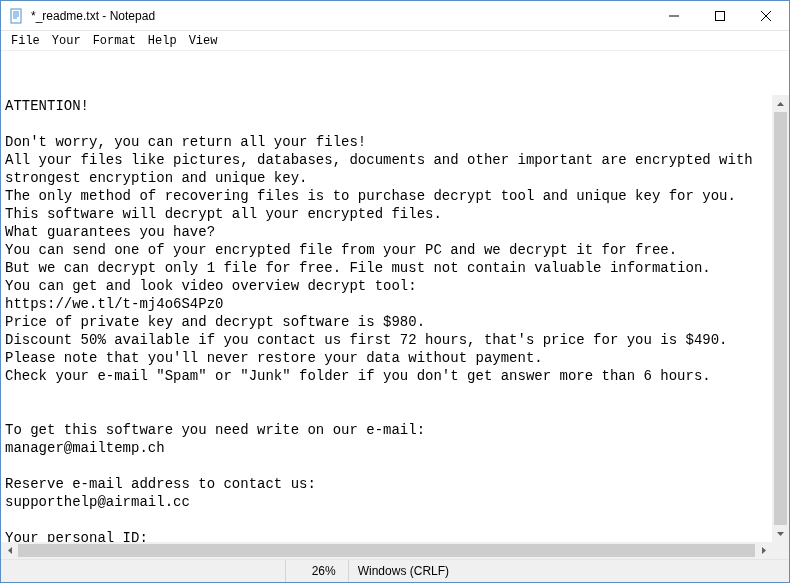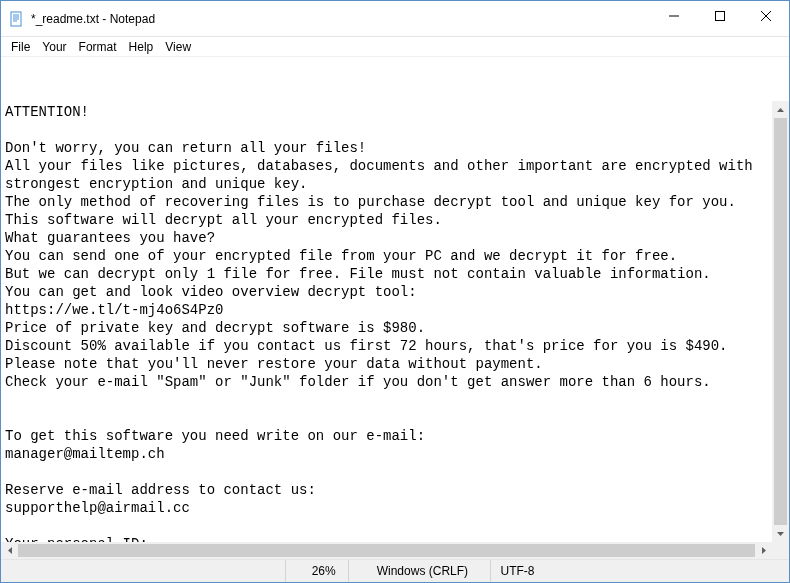--- a/index.html
+++ b/index.html
@@ -8,21 +8,21 @@
       font-size: 12px;
       background: #fff;
       width: 790px;
       height: 583px;
       overflow: hidden;
       border: 1px solid #5a8ec4;
       display: flex;
       flex-direction: column;
     }
     .titlebar {
-      height: 36px;
+      height: 30px;
       background: #fff;
       display: flex;
       align-items: center;
       border-bottom: 1px solid #e5e5e5;
     }
     .titlebar .icon {
       width: 16px;
       height: 16px;
       margin: 0 6px 0 8px;
       display: flex;
@@ -54,20 +54,21 @@
       height: 20px;
       display: flex;
       align-items: center;
       padding: 0 4px;
       border-bottom: 1px solid #f0f0f0;
       font-size: 12px;
     }
     .menu-item {
       padding: 17px 6px;
       cursor: default;
+      font-family: Liberation Mono, monospace;
     }
     .content-wrap {
       flex: 1;
       position: relative;
       overflow: hidden;
       margin-top: 44px;
     }
     .content {
       position: absolute;
       top: 0; left: 0;
@@ -144,21 +145,21 @@
       padding: 0 12px;
       height: 100%;
       display: flex;
       align-items: center;
       min-width: 60px;
       justify-content: flex-end;
     }
     .status-cell.first { border-left: none; flex: 0 0 36%; justify-content: flex-start; padding-left: 8px;}
     .status-cell.pos { flex: 0 0 17%; justify-content: flex-start; }
     .status-cell.zoom { flex: 0 0 8%; }
-    .status-cell.eol { flex: 0 0 18%; justify-content: flex-start; padding-left: 28px; }
+    .status-cell.eol { flex: 0 0 18%; justify-content: flex-start; padding-left: 9px; }
     .status-cell.enc { flex: 0 0 21%; justify-content: flex-start; padding-left: 10px; }
   </style>
 </head>
 <body>
 
 <div class="titlebar">
   <span class="icon">
     <svg width="16" height="16" viewBox="0 0 16 16">
       <rect x="2" y="1" width="10" height="14" fill="#fff" stroke="#4a90d9" stroke-width="1"></rect>
       <line x1="4" y1="4" x2="10" y2="4" stroke="#4a90d9" stroke-width="1"></line>
@@ -252,14 +253,13 @@
         </svg>
     </div>
   </div>
   <div class="scroll-corner"></div>
 </div>
 
 <div class="statusbar">
   <div class="status-cell first"></div>
   <div class="status-cell zoom">26%</div>
   <div class="status-cell eol">Windows (CRLF)</div>
-  <div class="status-cell enc">UTF-8</div>
 </div>
 
 </body></html>

